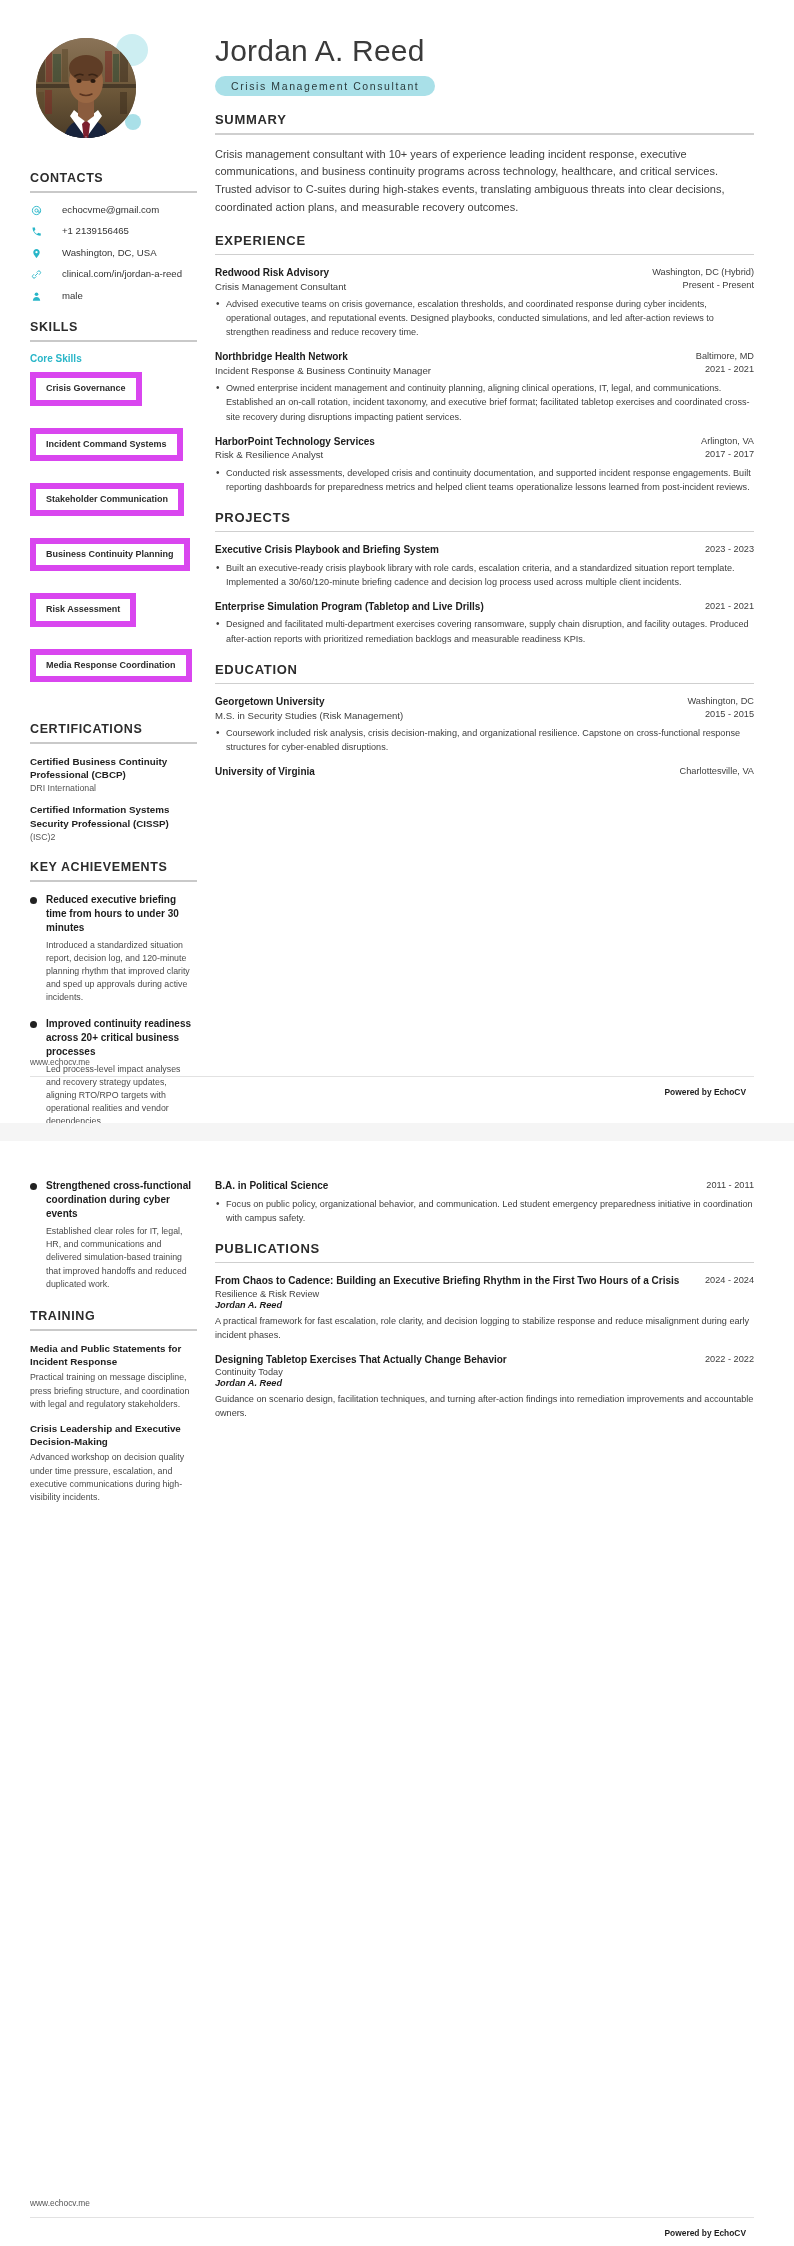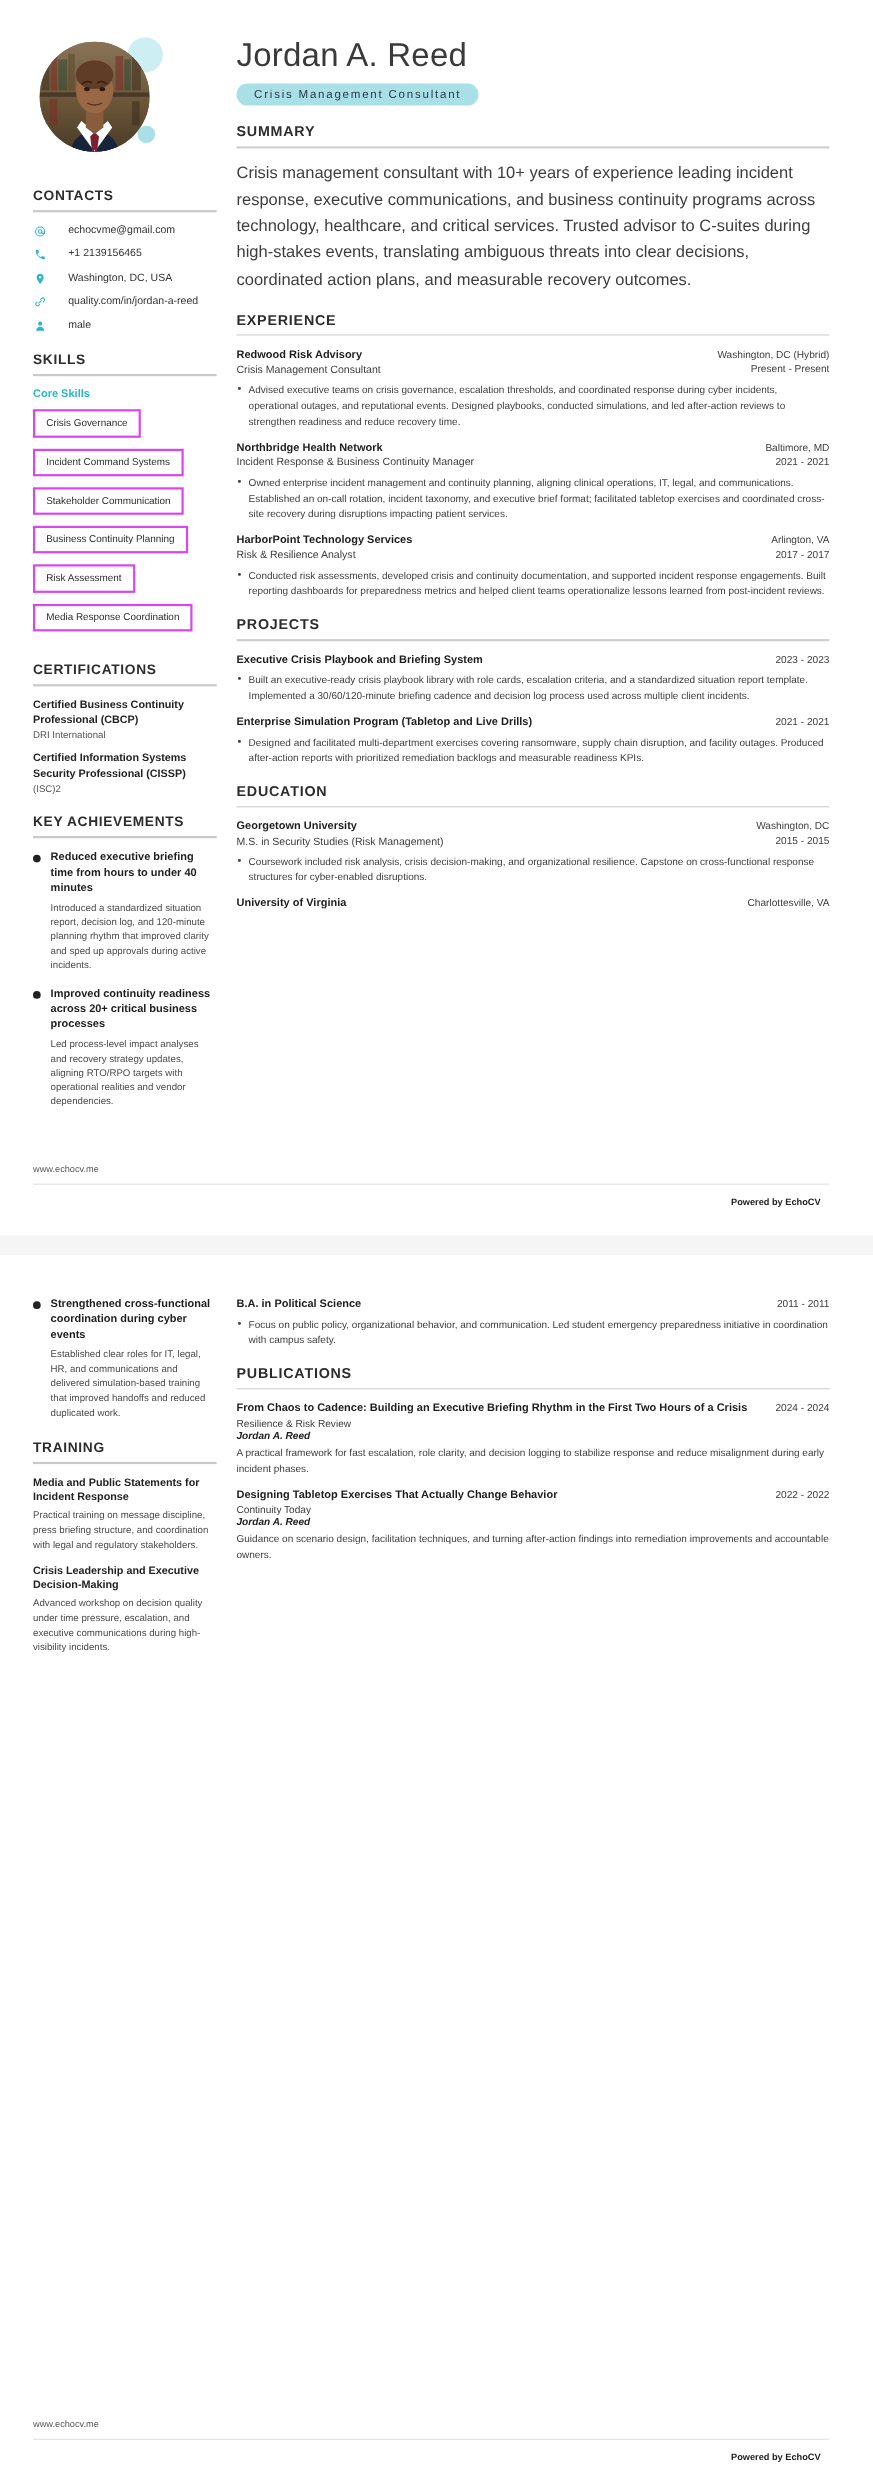--- a/index.html
+++ b/index.html
@@ -62,25 +62,26 @@
   .cicon { width: 12px; flex: 0 0 12px; color: #29b6c8; display:flex; align-items:center; justify-content:center; padding-top:1px;}
   .cicon svg { display:block; }
 
   
   .skills-group-title {
     color: #29b6c8; font-weight: 700; font-size: 10px;
     margin-bottom: 8px;
   }
   .chip {
     display: inline-block;
-    border: 2px solid #d946ef;
+    border: 6px solid #d946ef;
     padding: 5px 10px;
     font-size: 9px; color: #2c2c2c;
-    margin-bottom: 10px; line-height: 1.25;
+    margin-bottom: 22px; line-height: 1.25;
     white-space: nowrap;
+    font-weight: bold;
   }
 
   
   .cert { margin-bottom: 10px; }
   .cert-name { font-size: 9.8px; font-weight: 700; color: #222; line-height: 1.35; }
   .cert-org  { font-size: 8.8px; color: #555; margin-top: 2px; }
 
   
   .ach { display: flex; gap: 9px; margin-bottom: 12px; }
   .ach-dot { flex: 0 0 7px; width: 7px; height: 7px; border-radius: 50%; background: #222; margin-top: 4px; }
@@ -96,21 +97,21 @@
   .name {
     font-size: 30px; font-weight: 400; color: #3a3a3a;
     letter-spacing: .2px; margin-top: 34px; line-height: 1.1;
   }
   .title-badge {
     display: inline-block; margin-top: 9px;
     background: #a9e0e8; color: #2b3b3d;
     border-radius: 11px; padding: 4px 16px;
     font-size: 10.5px; letter-spacing: 1.6px;
   }
-  .summary { font-size: 15px; color: #3d3d3d; line-height: 1.62; }
+  .summary { font-size: 11px; color: #3d3d3d; line-height: 1.62; }
 
   
   .entry { margin-bottom: 11px; }
   .entry-org { font-size: 10px; font-weight: 700; color: #1d1d1d; line-height: 1.35; }
   .entry-role { font-size: 9.6px; color: #3d3d3d; line-height: 1.4; }
   .entry-meta { text-align: right; font-size: 9.2px; color: #3d3d3d; line-height: 1.4; flex: 0 0 auto; max-width: 120px;}
   .entry-meta .loc { display: block; }
   .entry-rows { display:flex; justify-content: space-between; gap: 20px; }
   .entry-left { flex: 1 1 auto; }
   ul.bullets { list-style: none; margin-top: 4px; }
@@ -223,21 +224,21 @@
         </div>
 
         <div class="contact-row">
           <span class="cicon">
             <svg width="11" height="11" viewBox="0 0 24 24" fill="none" stroke="currentColor" stroke-width="2" stroke-linecap="round">
               <path d="M9.5 14.5l5-5"></path>
                 <path d="M13 7l1.8-1.8a3.5 3.5 0 015 5L18 12"></path>
                 <path d="M11 17l-1.8 1.8a3.5 3.5 0 01-5-5L6 12"></path>
             </svg>
           </span>
-          <span>quality.com/in/jordan-a-reed</span>
+          <span>clinical.com/in/jordan-a-reed</span>
         </div>
 
         <div class="contact-row">
           <span class="cicon">
             <svg width="11" height="11" viewBox="0 0 24 24" fill="currentColor">
               <circle cx="12" cy="7" r="4"></circle>
                 <path d="M4 21c0-4.4 3.6-8 8-8s8 3.6 8 8z"></path>
             </svg>
           </span>
           <span>male</span>
@@ -270,21 +271,21 @@
           <div class="cert-org">(ISC)2</div>
         </div>
       </div>
 
       <div class="sec-left">
         <div class="sec-head">KEY ACHIEVEMENTS</div>
         <div class="sec-rule"></div>
         <div class="ach">
           <span class="ach-dot"></span>
           <div>
-            <div class="ach-title">Reduced executive briefing time from hours to under 40 minutes</div>
+            <div class="ach-title">Reduced executive briefing time from hours to under 30 minutes</div>
             <div class="ach-desc">Introduced a standardized situation report, decision log, and 120-minute planning rhythm that improved clarity and sped up approvals during active incidents.</div>
           </div>
         </div>
         <div class="ach">
           <span class="ach-dot"></span>
           <div>
             <div class="ach-title">Improved continuity readiness across 20+ critical business processes</div>
             <div class="ach-desc">Led process-level impact analyses and recovery strategy updates, aligning RTO/RPO targets with operational realities and vendor dependencies.</div>
           </div>
         </div>

